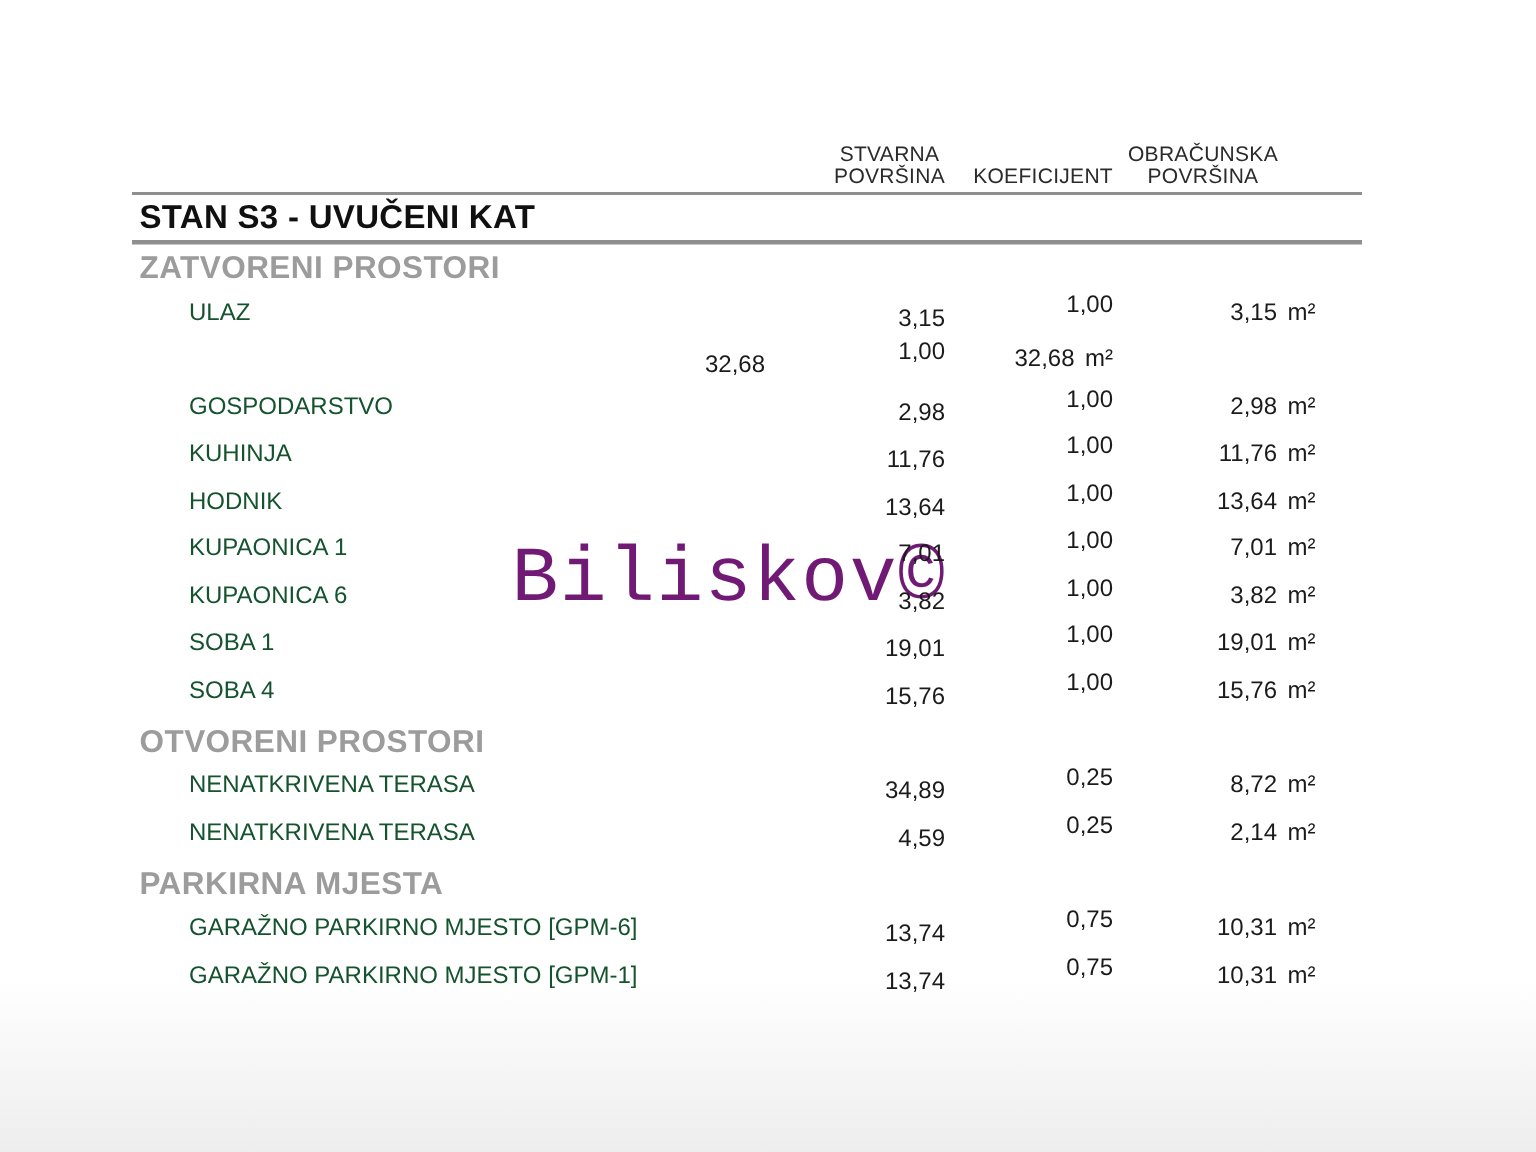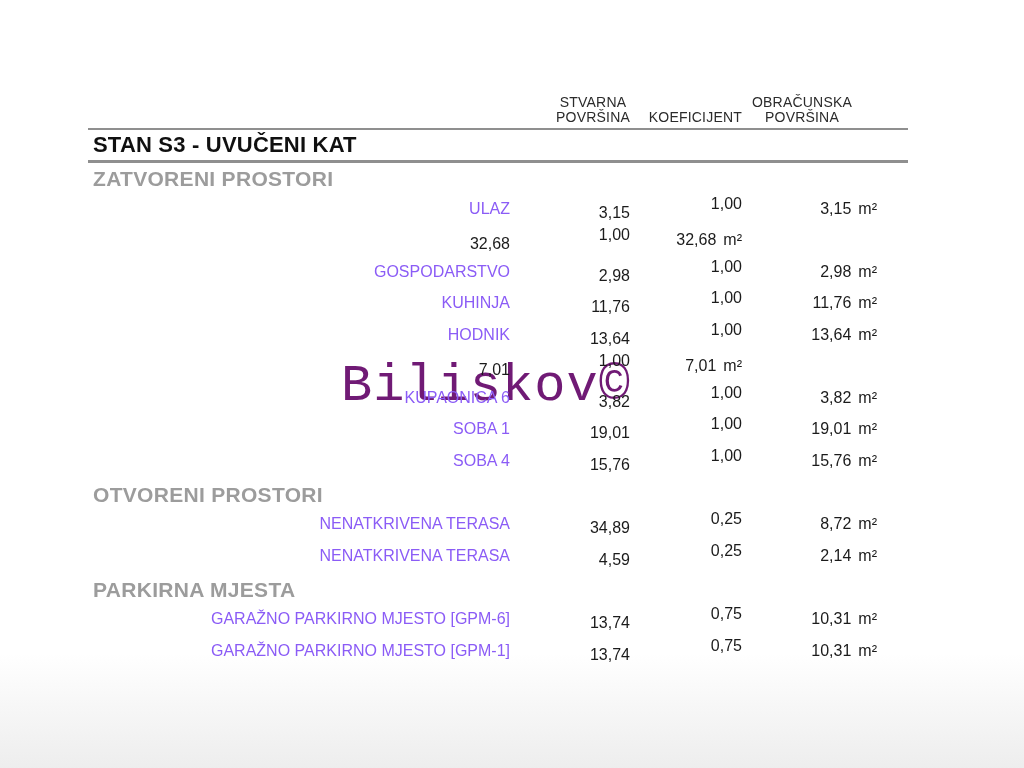--- a/index.html
+++ b/index.html
@@ -66,24 +66,23 @@
   .row.data{height:31.5px;}
   .row.section{height:32px;}
   .section-label{
     grid-column:1 / span 4;
     padding-left:5px;
     font-size:21px;font-weight:700;color:#9c9c9c;letter-spacing:0.3px;
     white-space:nowrap;
   }
   .cell-name{
     padding-left:38px;
-    font-size:16px;color:#8b5cf6;
+    font-size:16px;color:#14532d;
     white-space:nowrap;
     transform:translateY(-2px);
-    text-align:right;
   }
   .num{
     font-size:16px;color:#1b1b1b;
     text-align:right;
     white-space:nowrap;
   }
   .v-stvarna{transform:translateY(2px);}
   .v-koef{transform:translateY(-7px);}
   .v-obr{transform:translateY(-2px);}
   .unit{margin-left:7px;}
@@ -158,20 +157,21 @@
     </div>
 
     <div class="grid row data">
       <div class="cell-name">HODNIK</div>
       <div class="num v-stvarna">13,64</div>
       <div class="num v-koef">1,00</div>
       <div class="num v-obr"><span>13,64</span><span class="unit">m²</span></div>
     </div>
 
     <div class="grid row data">
+      <div class="cell-name">KUPAONICA 1</div>
       <div class="num v-stvarna">7,01</div>
       <div class="num v-koef">1,00</div>
       <div class="num v-obr"><span>7,01</span><span class="unit">m²</span></div>
     </div>
 
     <div class="grid row data">
       <div class="cell-name">KUPAONICA 6</div>
       <div class="num v-stvarna">3,82</div>
       <div class="num v-koef">1,00</div>
       <div class="num v-obr"><span>3,82</span><span class="unit">m²</span></div>

